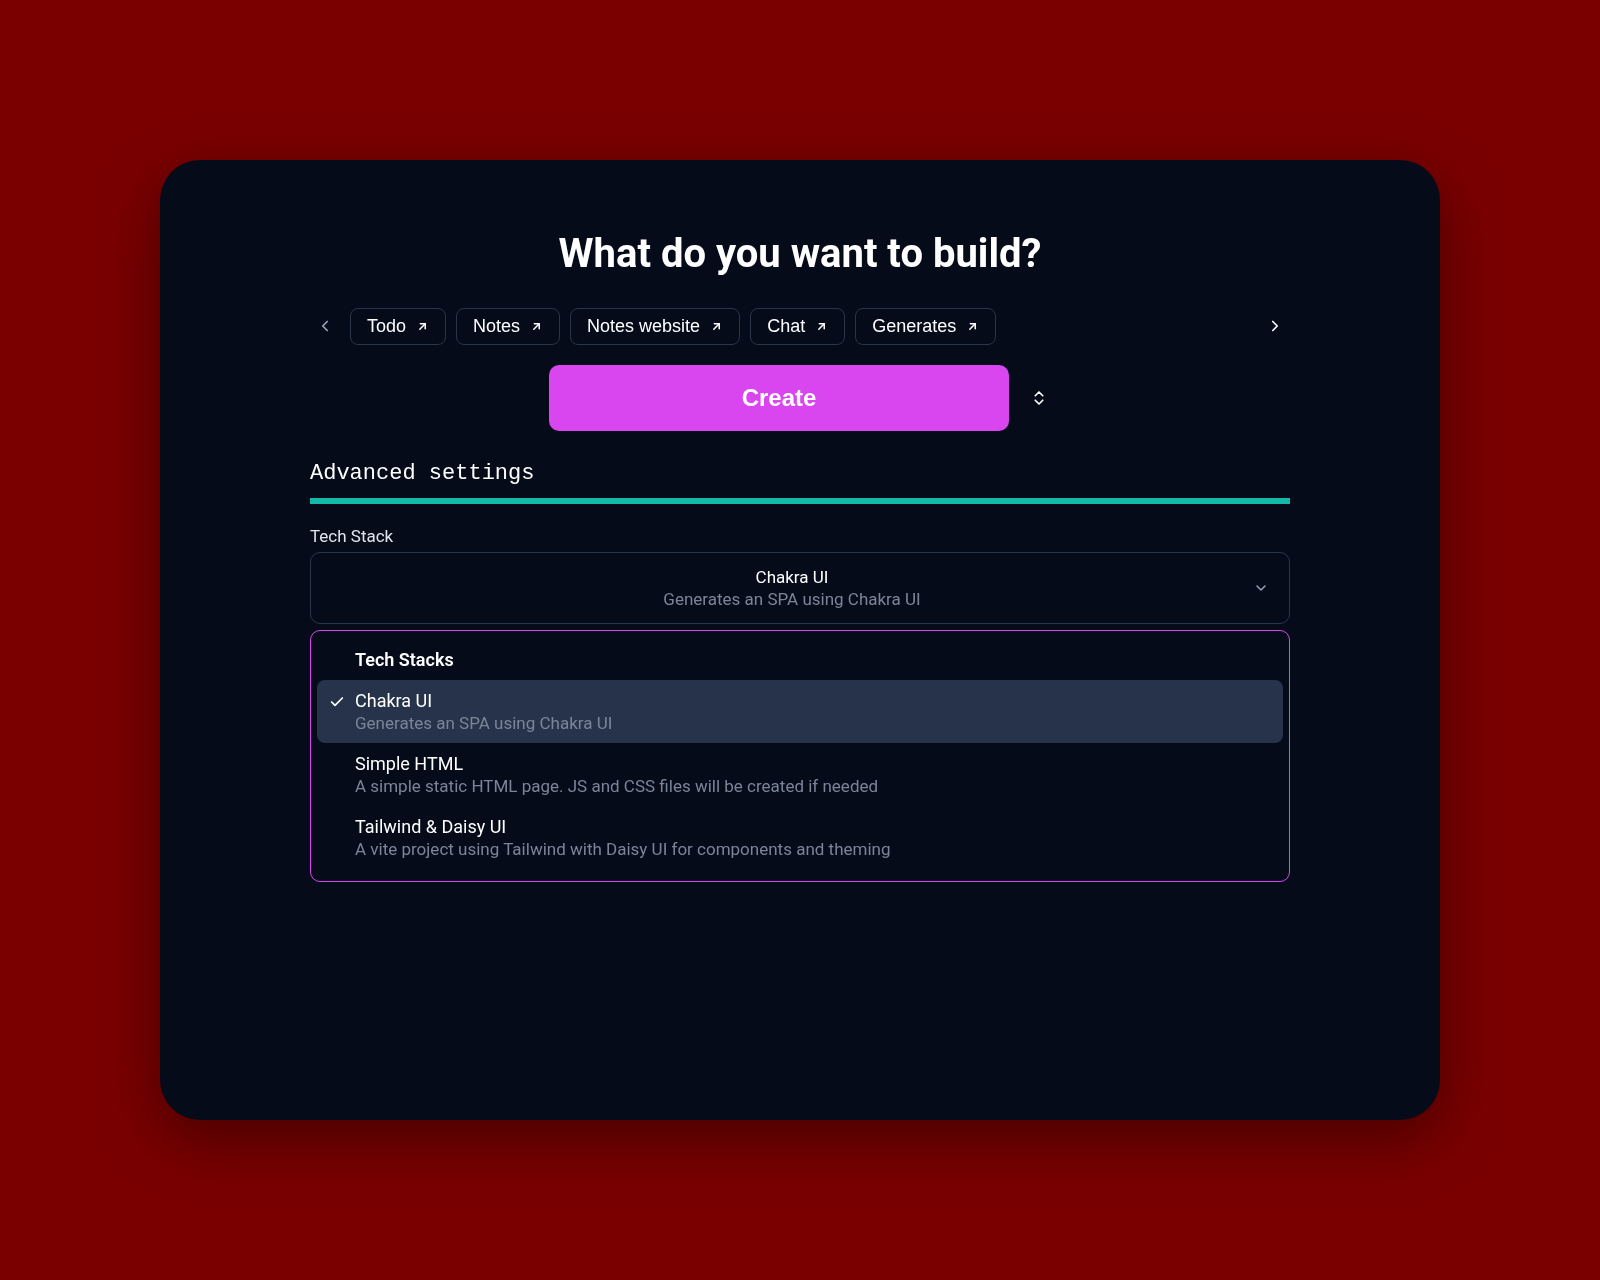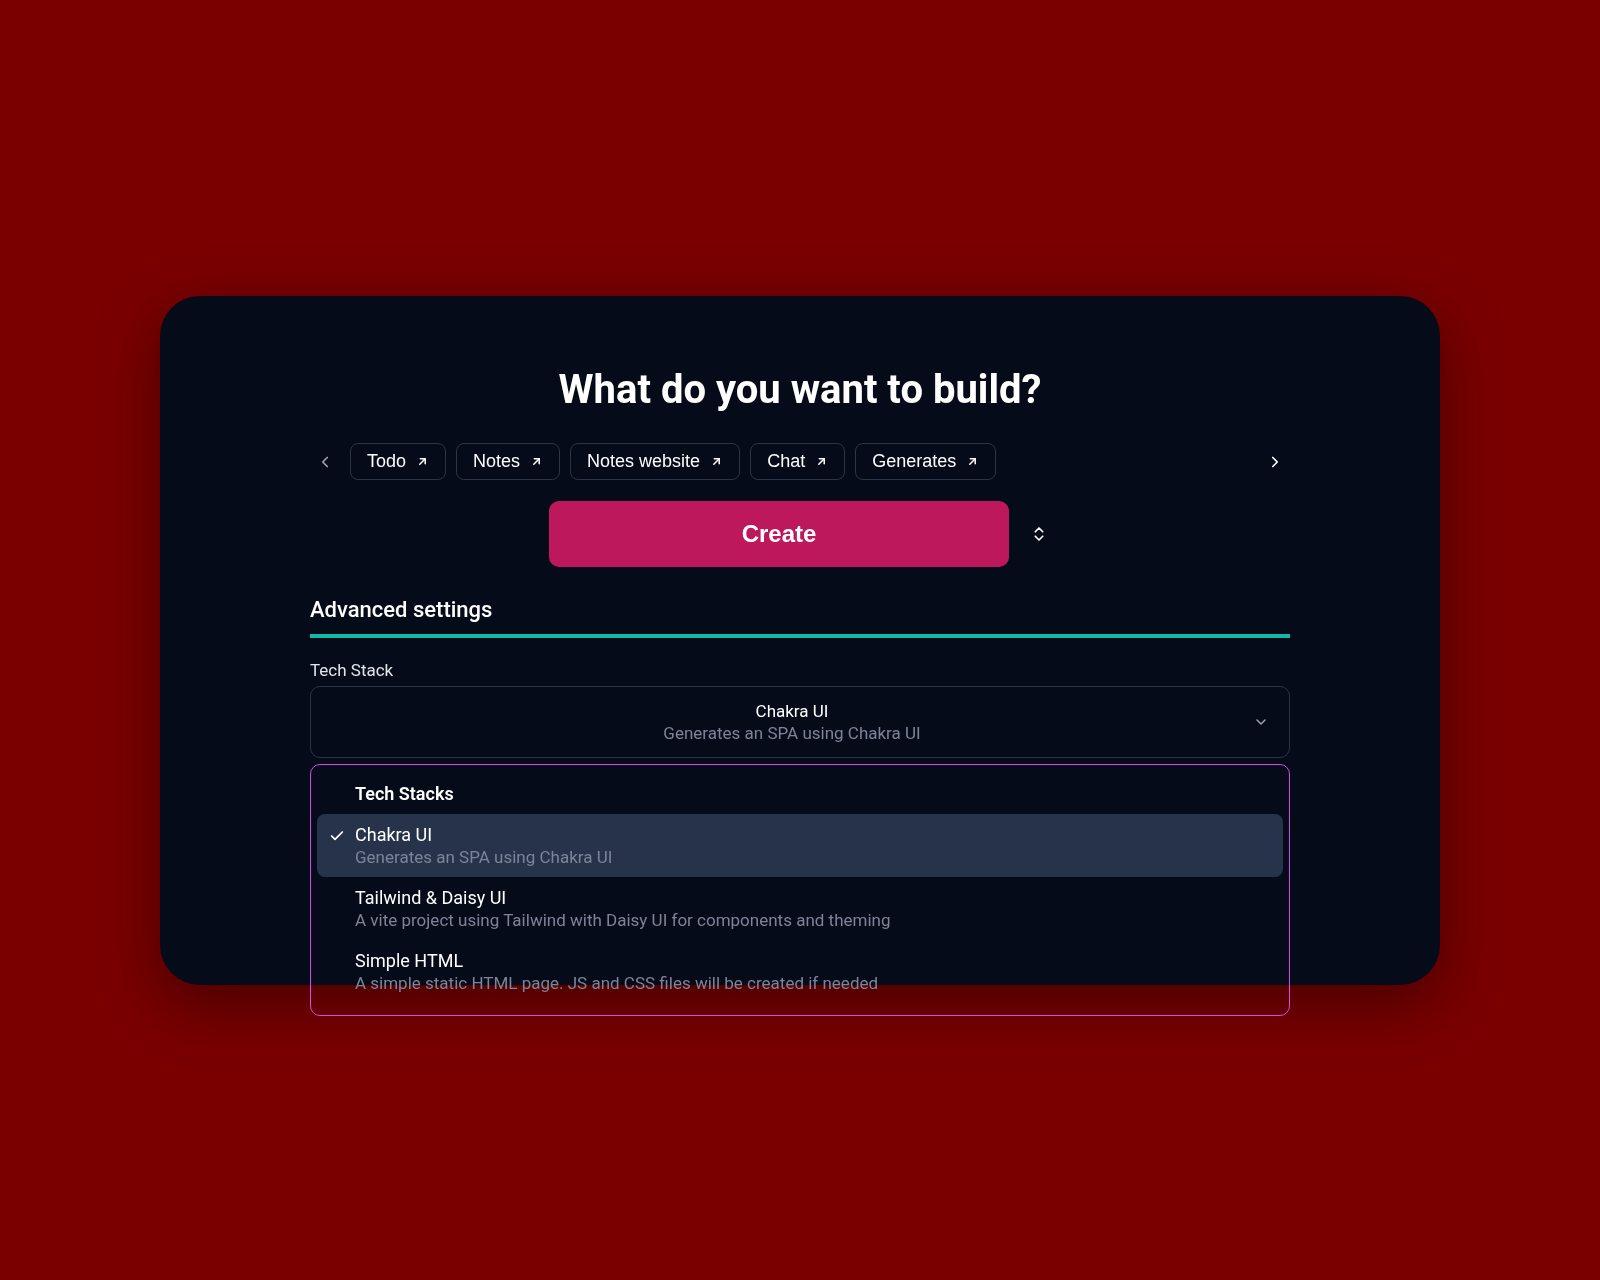--- a/index.html
+++ b/index.html
@@ -11,21 +11,21 @@
       font-family: -apple-system, BlinkMacSystemFont, "Segoe UI", Roboto, Helvetica, Arial, sans-serif;
       background: #7a0000;
       width: 1600px;
       height: 1280px;
       display: flex;
       align-items: center;
       justify-content: center;
     }
     .panel {
       width: 1280px;
-      height: 689px;
+      height: 960px;
       background: #060b1a;
       border-radius: 40px;
       padding: 70px 150px 60px;
       box-shadow: 0 20px 60px rgba(0,0,0,0.4);
     }
     .heading {
       color: #ffffff;
       font-size: 40px;
       font-weight: 700;
       text-align: center;
@@ -82,21 +82,21 @@
       background: transparent;
     }
     .create-row {
       display: flex;
       align-items: center;
       justify-content: center;
       gap: 18px;
       margin-bottom: 30px;
     }
     .create-btn {
-      background: #be185d;
+      background: #d946ef;
       color: #ffffff;
       border: none;
       border-radius: 10px;
       font-size: 24px;
       font-weight: 600;
       width: 460px;
       height: 66px;
       cursor: pointer;
     }
     .expand-icon {
@@ -105,22 +105,23 @@
       display: flex;
       align-items: center;
       justify-content: center;
       cursor: pointer;
     }
     .section-title {
       color: #ffffff;
       font-size: 22px;
       font-weight: 500;
       padding-bottom: 12px;
-      border-bottom: 4px solid #14b8a6;
+      border-bottom: 6px solid #14b8a6;
       margin-bottom: 22px;
+      font-family: Liberation Mono, monospace;
     }
     .field-label {
       color: #e2e5ea;
       font-size: 17px;
       margin-bottom: 6px;
     }
     .select-trigger {
       border: 1px solid #2a3548;
       border-radius: 10px;
       padding: 14px 20px;
@@ -269,23 +270,23 @@
       <span class="check-icon">
         <svg width="16" height="16" viewBox="0 0 24 24" fill="none" stroke="#ffffff" stroke-width="2.6" stroke-linecap="round" stroke-linejoin="round">
             <polyline points="20 6 9 17 4 12"></polyline>
           </svg>
       </span>
       <div class="opt-name">Chakra UI</div>
       <div class="opt-desc">Generates an SPA using Chakra UI</div>
     </div>
 
     <div class="dropdown-option">
+      <div class="opt-name">Simple HTML</div>
+      <div class="opt-desc">A simple static HTML page. JS and CSS files will be created if needed</div>
+    </div>
+
+    <div class="dropdown-option">
       <div class="opt-name">Tailwind &amp; Daisy UI</div>
       <div class="opt-desc">A vite project using Tailwind with Daisy UI for components and theming</div>
     </div>
 
-    <div class="dropdown-option">
-      <div class="opt-name">Simple HTML</div>
-      <div class="opt-desc">A simple static HTML page. JS and CSS files will be created if needed</div>
-    </div>
-
   </div>
 </div>
 
 </body></html>

